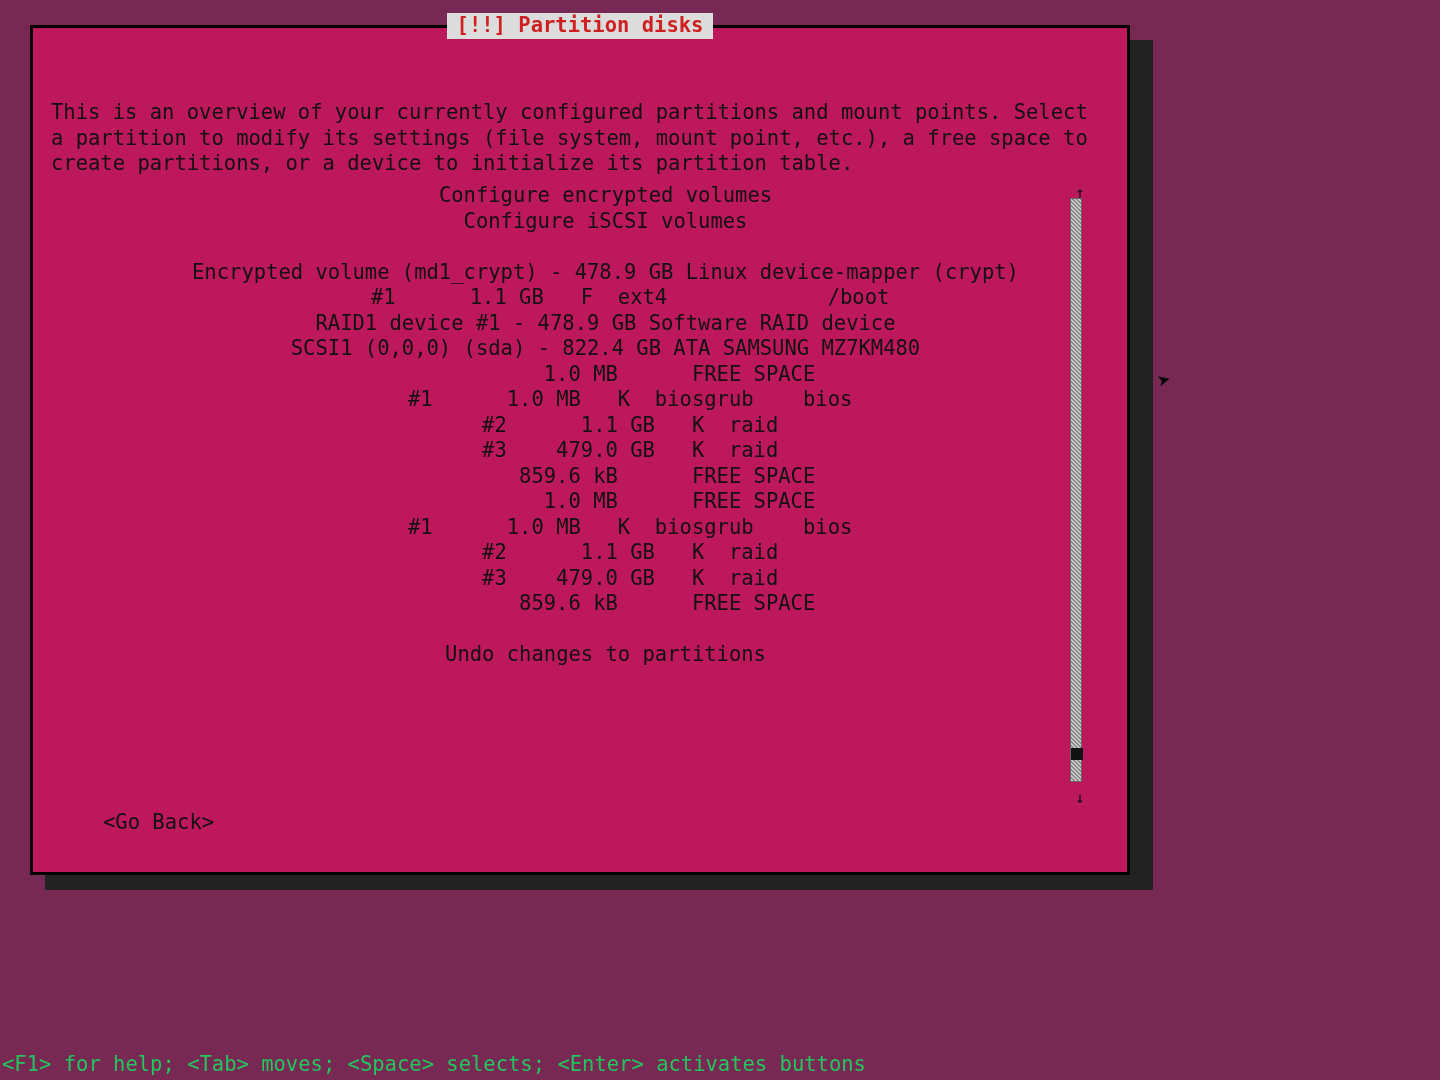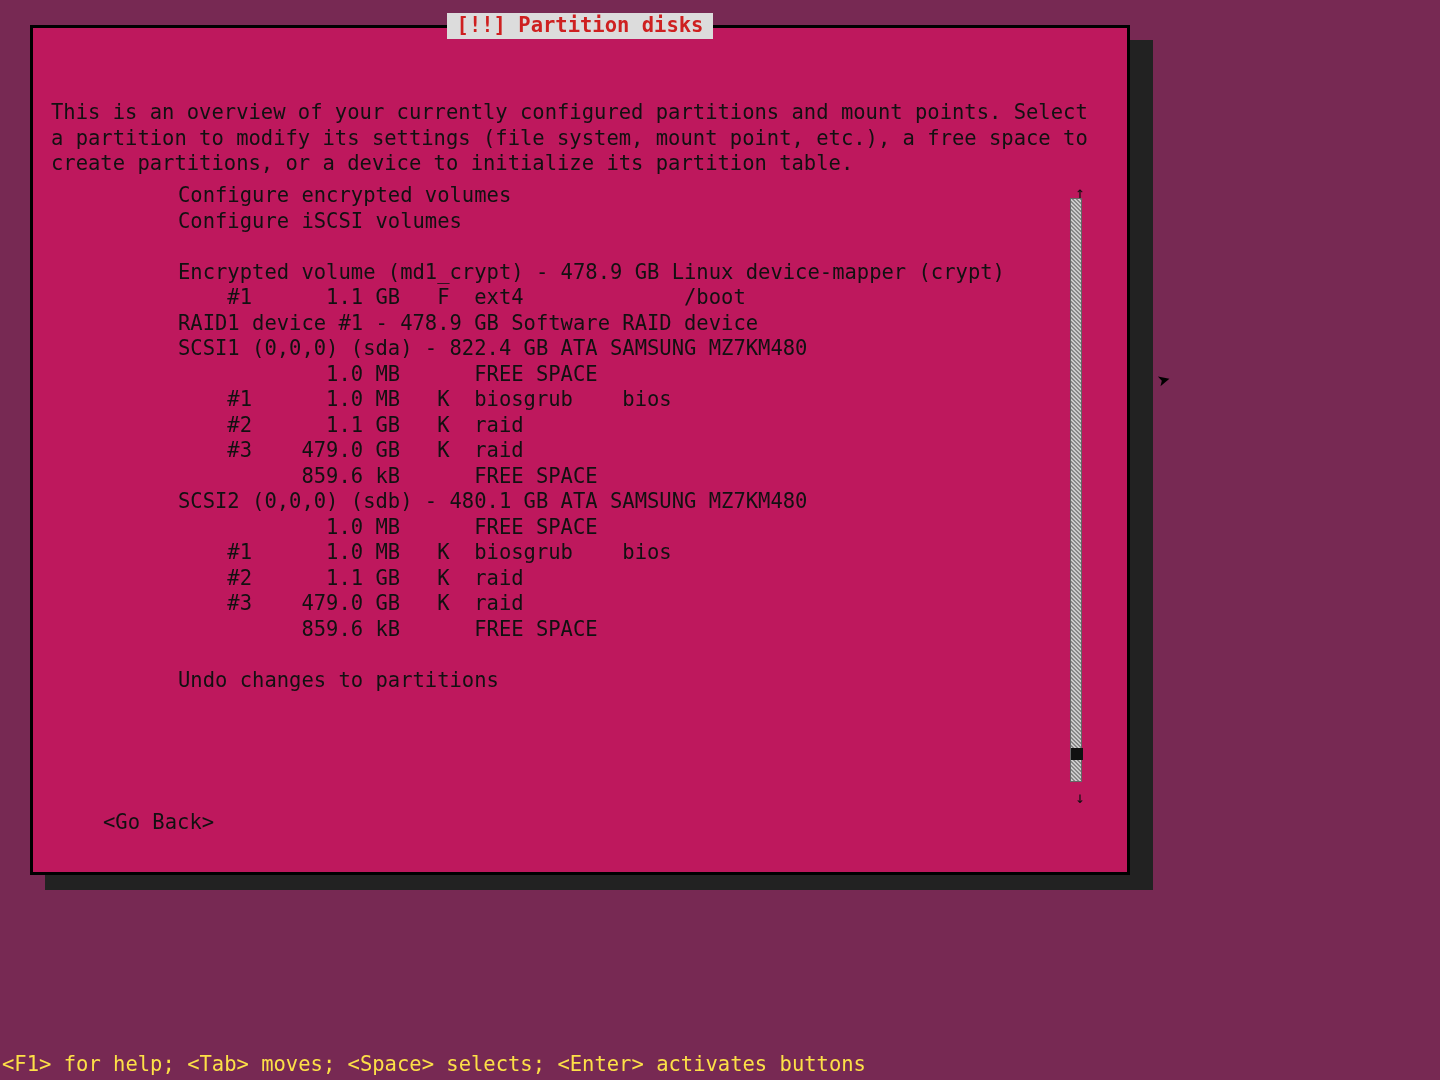--- a/index.html
+++ b/index.html
@@ -58,20 +58,21 @@
   .list {
     position: absolute;
     top: 155px;
     left: 145px;
     width: 855px;
   }
   .row {
     white-space: pre;
     height: 25.5px;
     cursor: pointer;
+    text-align: center;
   }
   .row.selected {
     background: #d22020;
     color: #fff;
   }
   .scroll-track {
     position: absolute;
     top: 170px;
     right: 45px;
     width: 10px;
@@ -101,21 +102,21 @@
     top: 782px;
     left: 70px;
     cursor: pointer;
   }
   .helpbar {
     position: absolute;
     left: 0;
     right: 0;
     bottom: 0;
     height: 28px;
-    color: #fde047;
+    color: #22c55e;
     padding-left: 2px;
     font-size: 20.5px;
     white-space: pre;
   }
   .cursor-arrow {
     position: absolute;
     top: 368px;
     left: 1158px;
     font-size: 22px;
     color: #000;
@@ -141,21 +142,20 @@
       <div class="row">&nbsp;</div>
       <div class="row">Encrypted volume (md1_crypt) - 478.9 GB Linux device-mapper (crypt)</div>
       <div class="row">    #1      1.1 GB   F  ext4             /boot</div>
       <div class="row">RAID1 device #1 - 478.9 GB Software RAID device</div>
       <div class="row">SCSI1 (0,0,0) (sda) - 822.4 GB ATA SAMSUNG MZ7KM480</div>
       <div class="row">            1.0 MB      FREE SPACE</div>
       <div class="row">    #1      1.0 MB   K  biosgrub    bios</div>
       <div class="row">    #2      1.1 GB   K  raid</div>
       <div class="row">    #3    479.0 GB   K  raid</div>
       <div class="row">          859.6 kB      FREE SPACE</div>
-      <div class="row">SCSI2 (0,0,0) (sdb) - 480.1 GB ATA SAMSUNG MZ7KM480</div>
       <div class="row">            1.0 MB      FREE SPACE</div>
       <div class="row">    #1      1.0 MB   K  biosgrub    bios</div>
       <div class="row">    #2      1.1 GB   K  raid</div>
       <div class="row">    #3    479.0 GB   K  raid</div>
       <div class="row">          859.6 kB      FREE SPACE</div>
       <div class="row">&nbsp;</div>
       <div class="row">Undo changes to partitions</div>
     </div>
 
   <div class="scroll-arrow up">↑</div>

